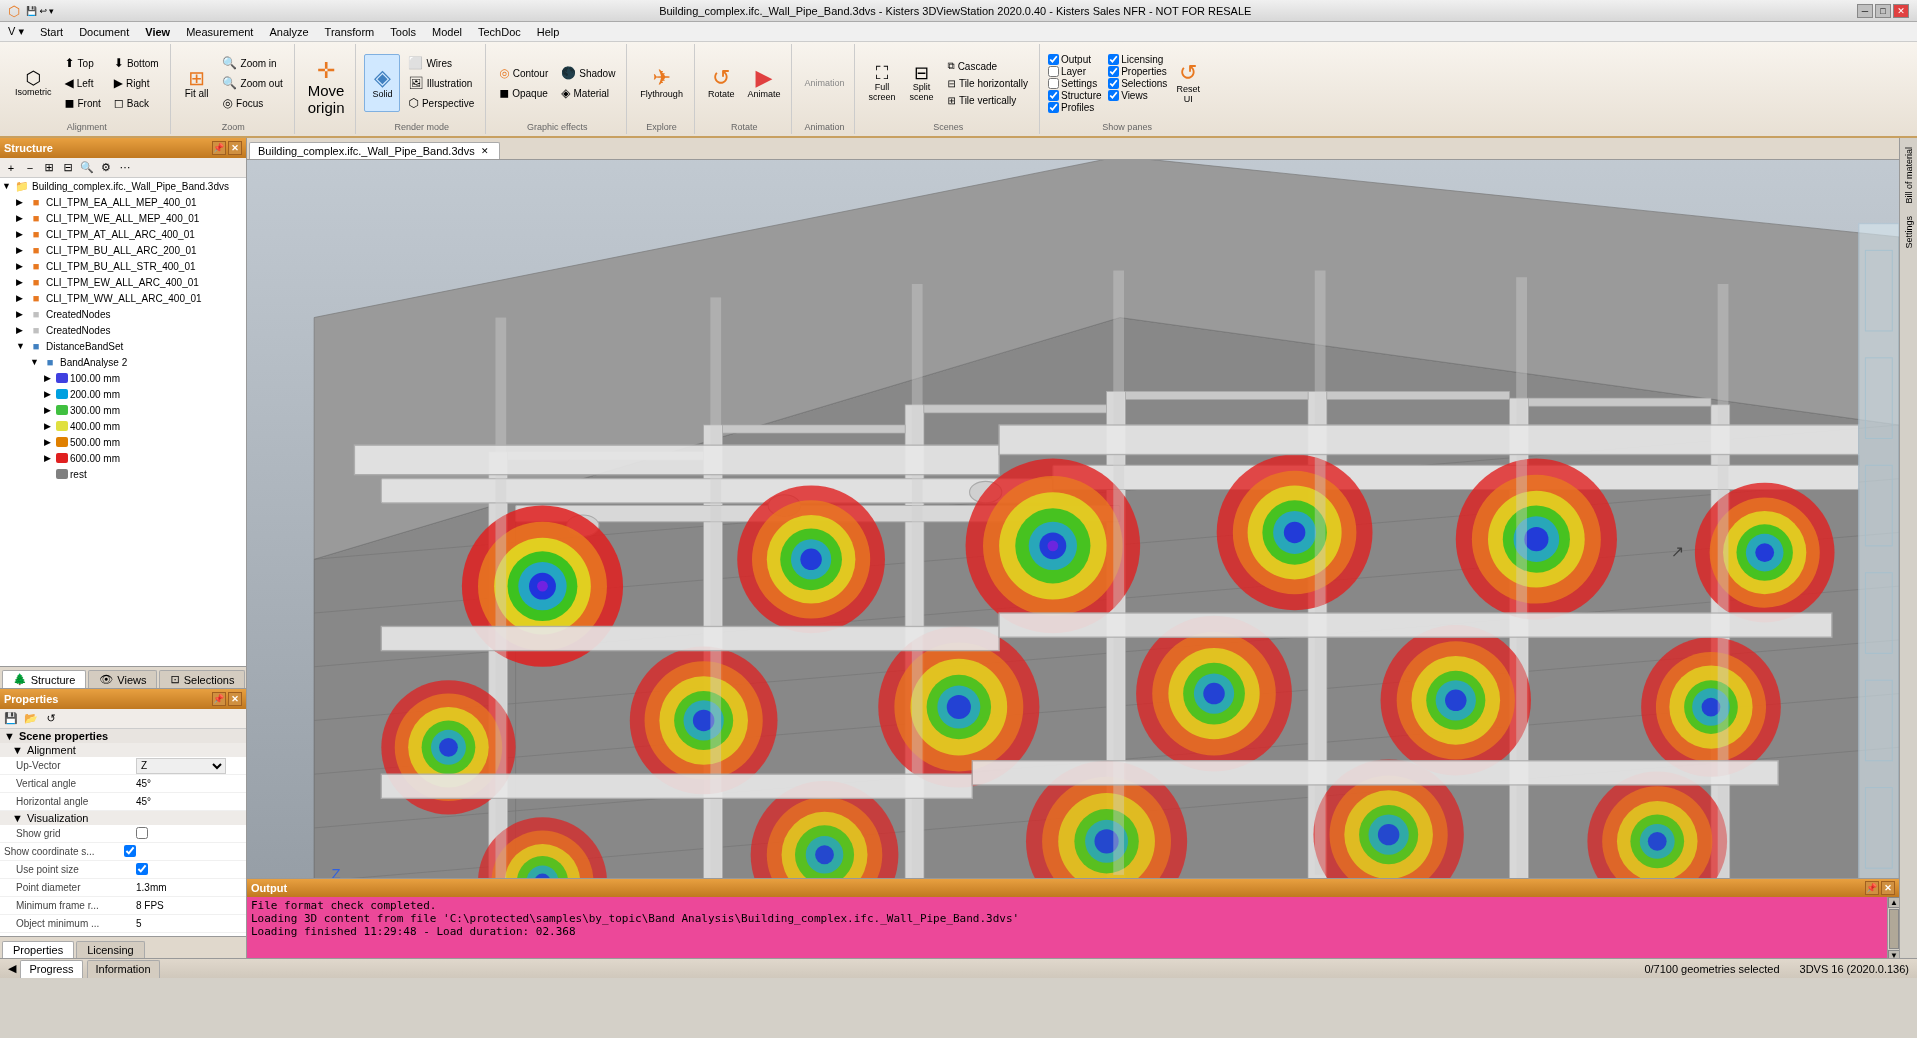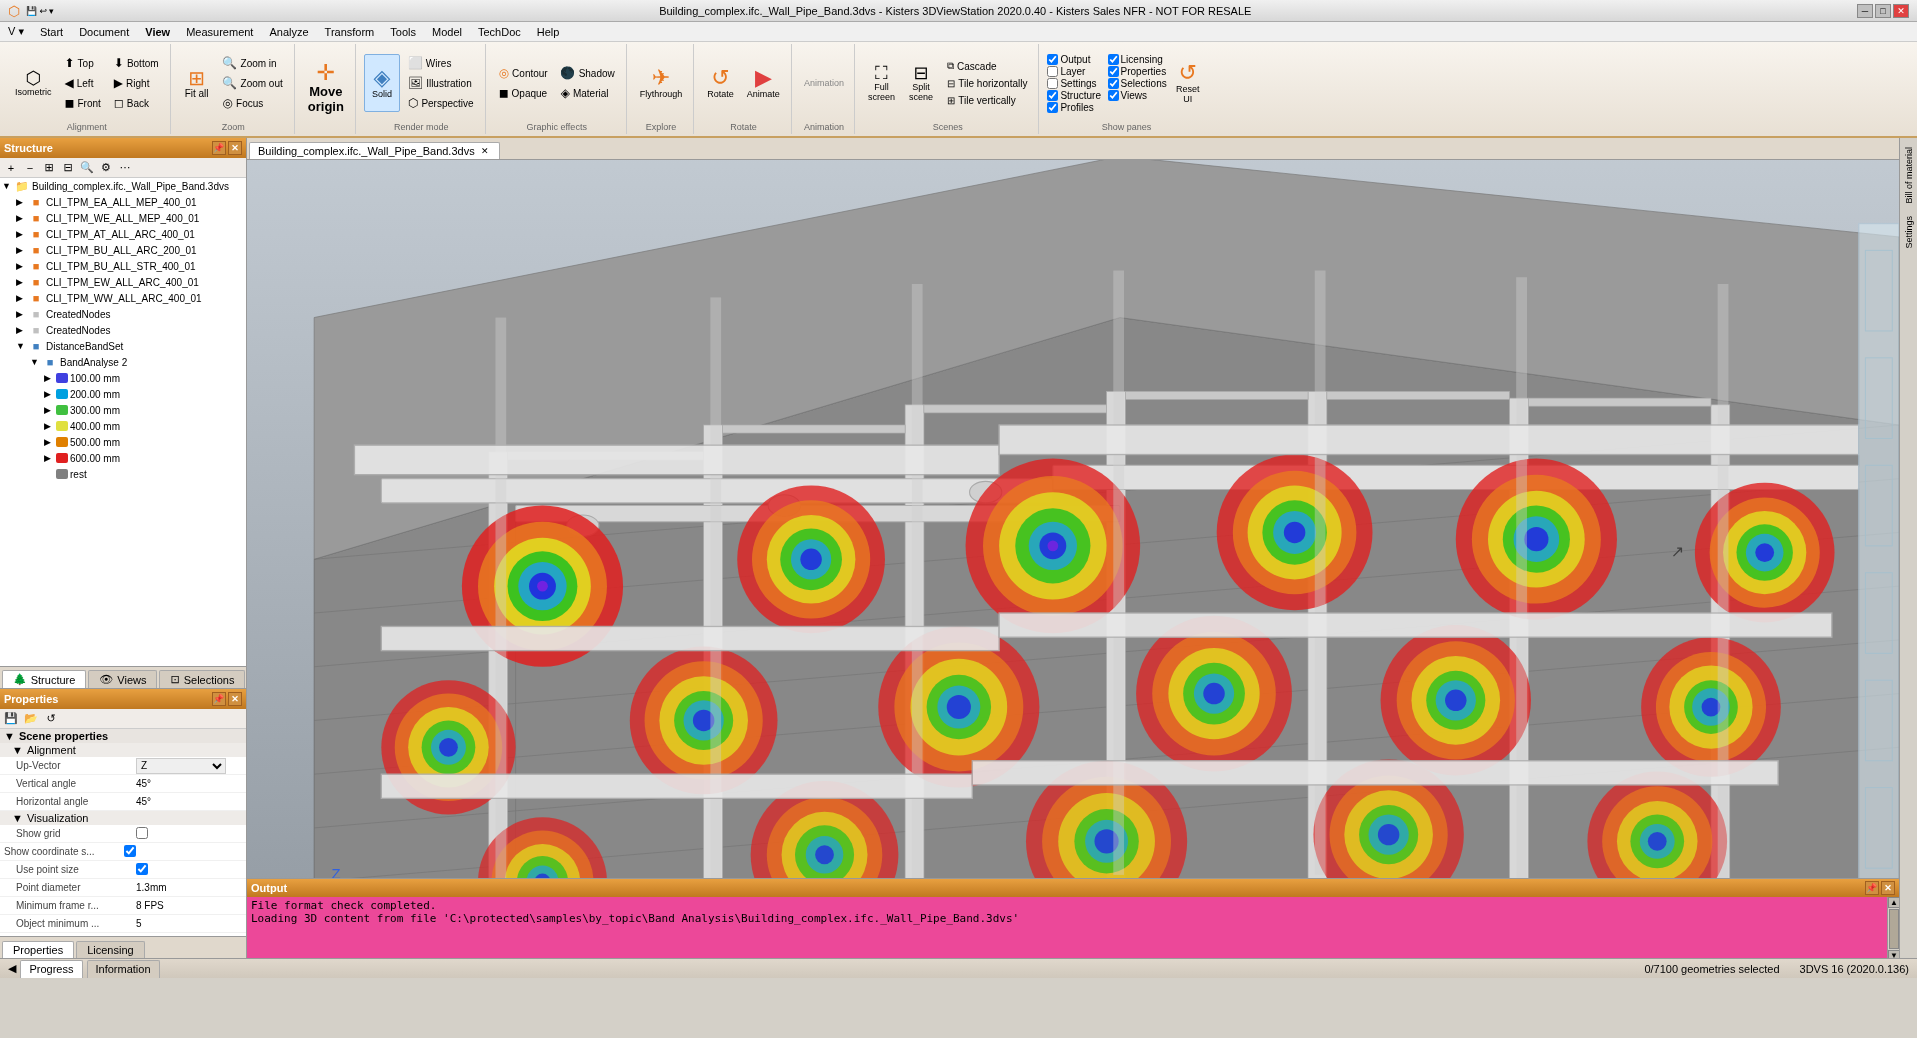--- a/index.html
+++ b/index.html
@@ -433,21 +433,21 @@
             </div>
         </div>
       </div>
       <div class="ribbon-group-label">Zoom</div>
     </div>
 
     <div class="ribbon-group">
       <div class="ribbon-group-content">
         <div class="ribbon-btn">
           <span class="icon" style="font-size:22px; color:#e87820;">✛</span>
-          <span style="font-size:13px;font-weight:bold;">Move<br>origin</span>
+          <span style="font-size:15px;">Move<br>origin</span>
         </div>
       </div>
       <div class="ribbon-group-label"></div>
     </div>
 
     <div class="ribbon-group">
       <div class="ribbon-group-content">
         <div class="ribbon-btn" style="background:#d0e8ff; border-color:#80b0e0;">
           <span class="icon" style="font-size:22px; color:#4080c0;">◈</span>
           <span style="font-size:9px;">Solid</span>
@@ -1120,20 +1120,21 @@
         <span>Output</span>
         <div class="panel-header-controls">
           <div class="panel-ctrl-btn">📌</div>
           <div class="panel-ctrl-btn">✕</div>
         </div>
       </div>
       <div style="display:flex; flex:1; overflow:hidden;">
         <div class="output-content" style="flex:1;">
           <div>File format check completed.</div>
           <div>Loading 3D content from file 'C:\protected\samples\by_topic\Band Analysis\Building_complex.ifc._Wall_Pipe_Band.3dvs'</div>
+          <div>Loading finished 11:29:48 - Load duration: 02.368</div>
         </div>
         <div class="scrollbar-v">
           <div class="scroll-btn">▲</div>
           <div class="scroll-track">
             <div class="scroll-thumb"></div>
           </div>
           <div class="scroll-btn">▼</div>
         </div>
       </div>
     </div>

